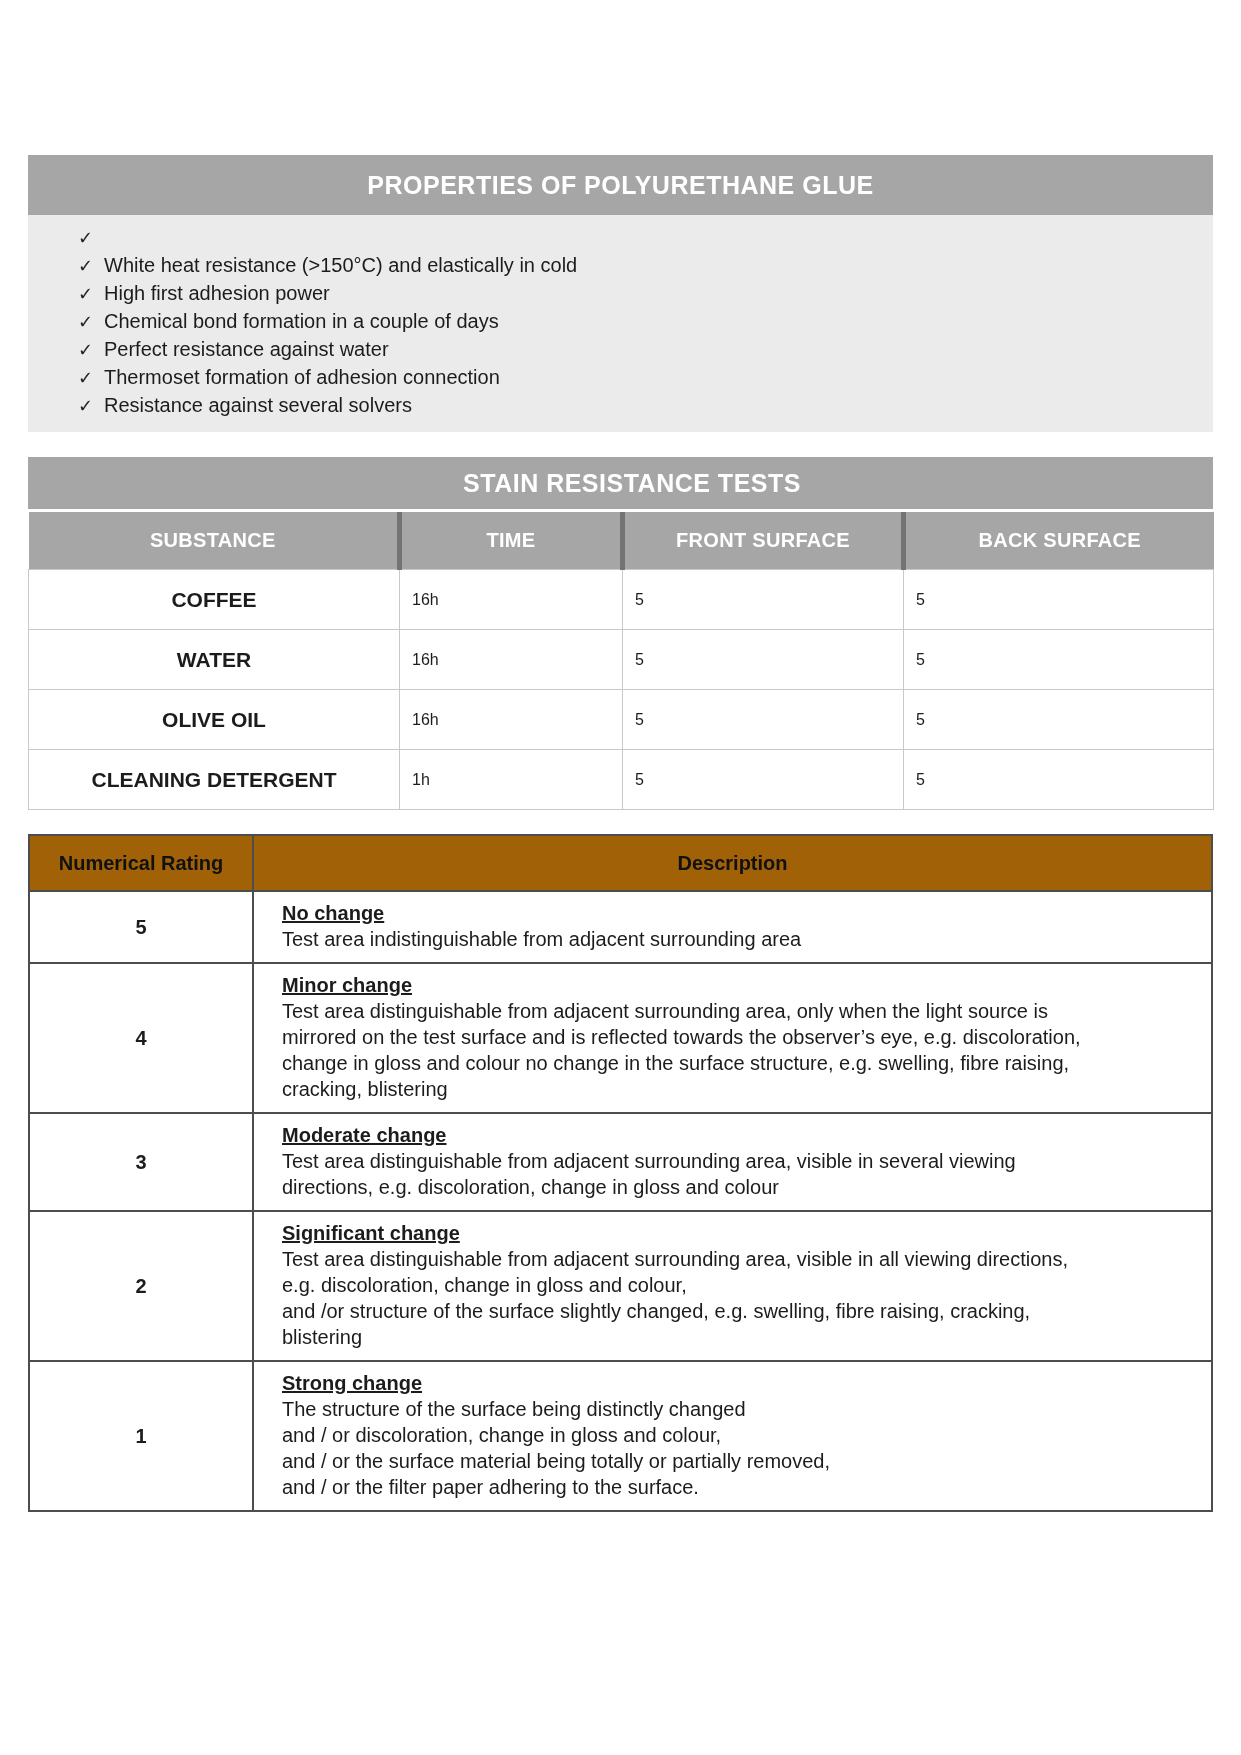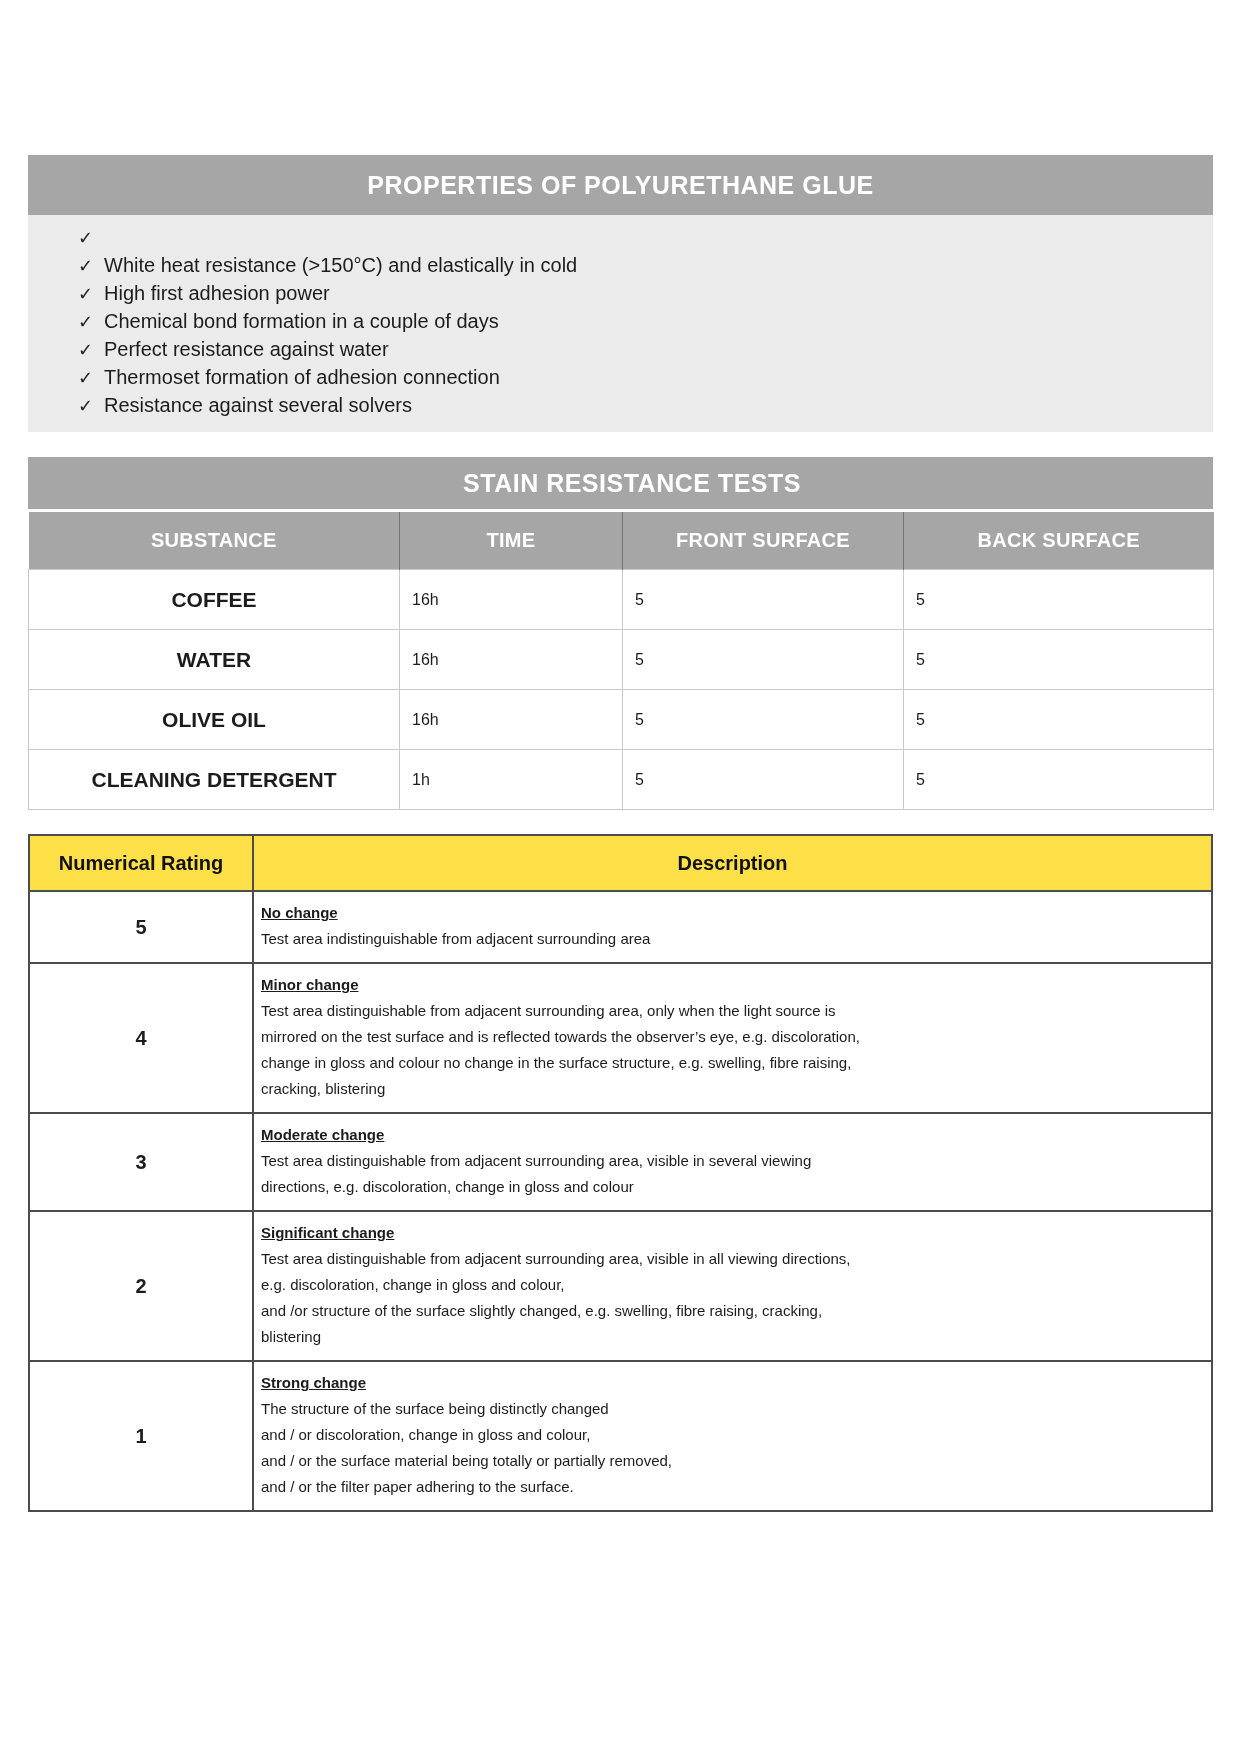--- a/index.html
+++ b/index.html
@@ -26,43 +26,43 @@
   }
   .check-item{display:flex;align-items:baseline;line-height:27px;font-size:20px;}
   .check{width:26px;flex:0 0 26px;font-size:18px;color:#222;}
   .gap-after-props{height:25px;}
   .gap-after-stain{height:24px;}
 
   
   table{border-collapse:collapse;width:1185px;table-layout:fixed;}
   .stain-table th{
     background:#a6a6a6;color:#ffffff;font-weight:bold;font-size:20px;
-    height:55px;text-align:center;border-left:1px solid #737373;
+    height:55px;text-align:center;border-left:5px solid #737373;
     letter-spacing:.3px;
   }
   .stain-table th:first-child{border-left:none;}
   .stain-table td{
     background:#ffffff;border:1px solid #c9c9c9;height:57px;
     font-size:16px;vertical-align:middle;
   }
   .stain-table td.substance{font-weight:bold;text-align:center;font-size:21px;}
   .stain-table td.val{text-align:left;padding-left:12px;}
 
   
   .rating-table{width:1183px;}
   .rating-table th,.rating-table td{border:2px solid #4d4d4d;}
   .rating-table th{
-    background:#fde047;color:#111;font-weight:bold;font-size:20px;
+    background:#a16207;color:#111;font-weight:bold;font-size:20px;
     height:52px;
   }
   .rating-table td.rating-num{
     text-align:center;font-weight:bold;font-size:20px;vertical-align:middle;
   }
   .rating-table td.desc{
-    padding:8px 14px 10px 7px;font-size:15px;line-height:26px;vertical-align:middle;
+    padding:8px 14px 10px 28px;font-size:20px;line-height:26px;vertical-align:middle;
   }
   .desc-heading{font-weight:bold;text-decoration:underline;display:block;}
   .desc-lines{white-space:pre-line;}
 </style>
 </head>
 <body>
 
 <div class="doc">
 
   <div class="band band-props">

